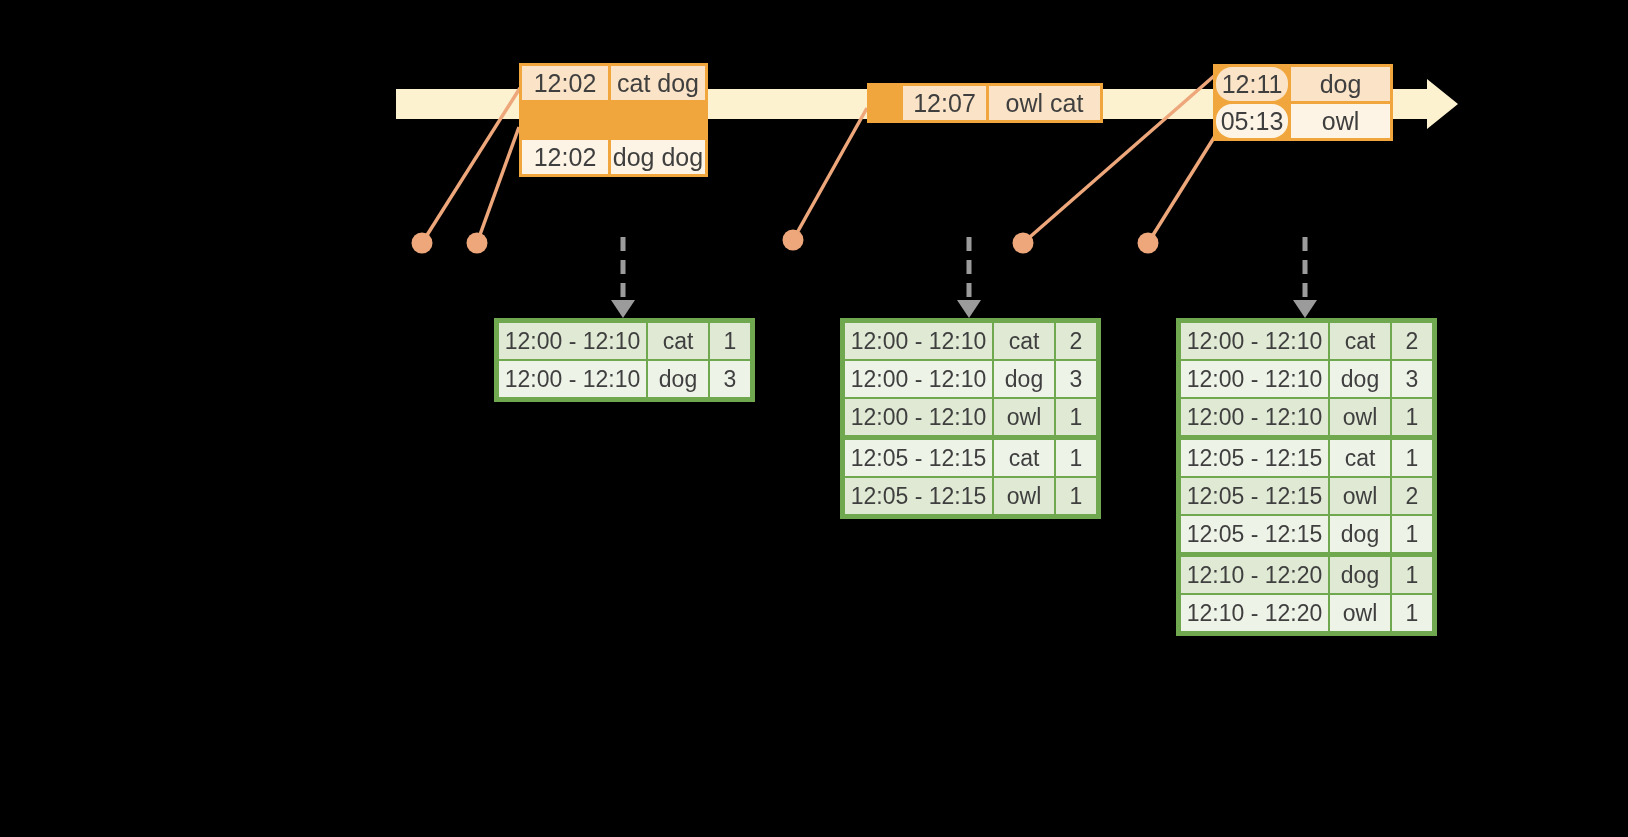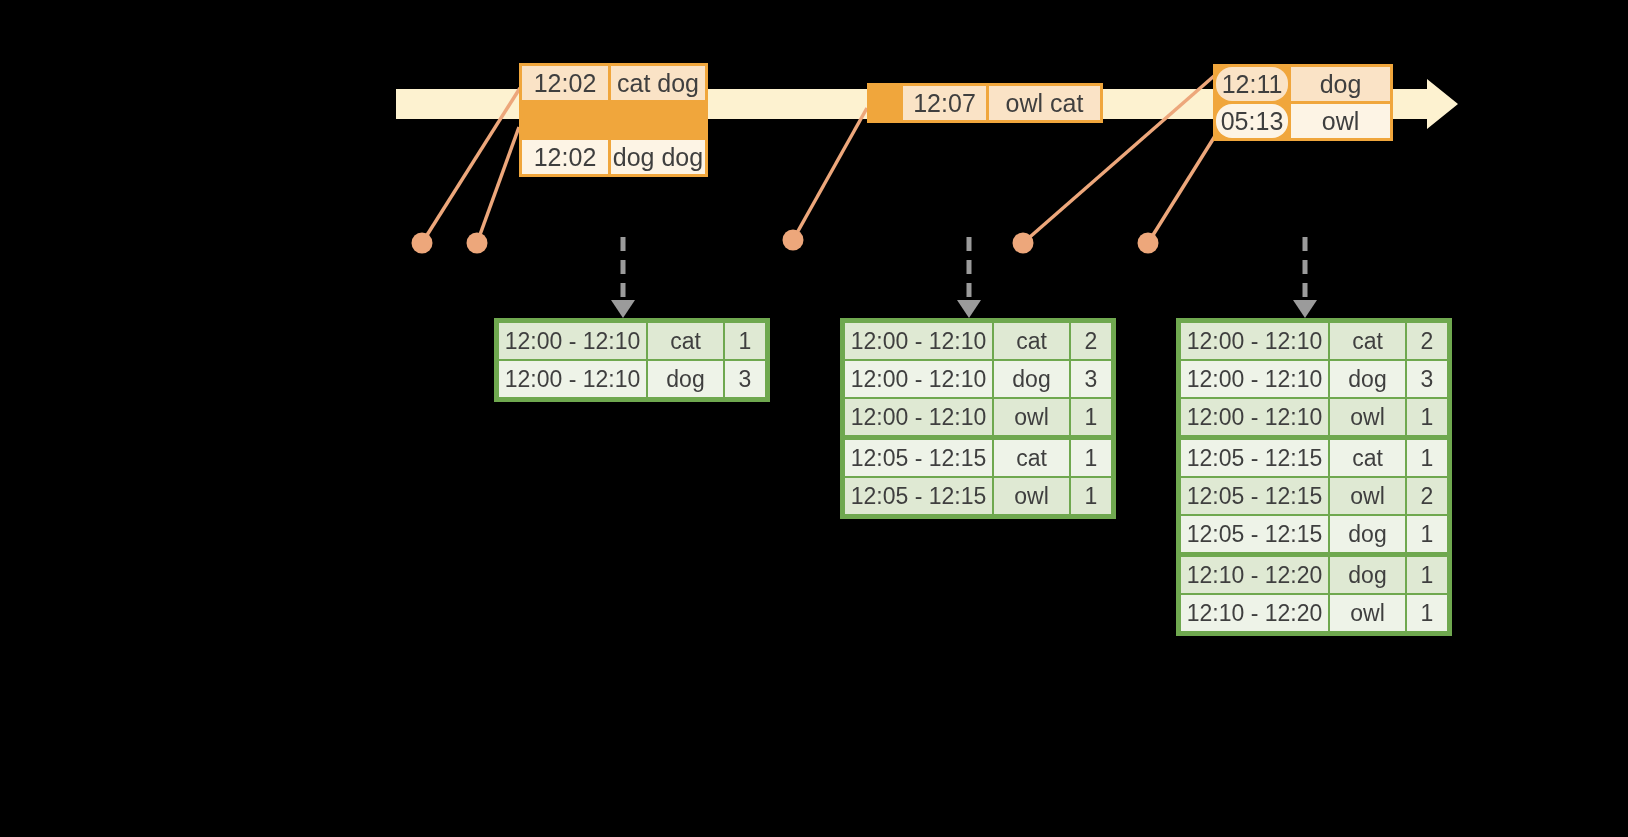--- a/index.html
+++ b/index.html
@@ -51,21 +51,21 @@
   }
   .rrow{display:flex;gap:2px;margin-top:2px;}
   .rrow:first-child{margin-top:0;}
   .rrow.group{margin-top:5px;}
   .rtable .cell{
     height:36px;
     display:flex;align-items:center;justify-content:center;
     font-size:23px;color:var(--text);
   }
   .rtable .win{width:147px;}
-  .rtable .word{width:75px;}
+  .rtable .word{width:60px;}
   .rtable .cnt{width:40px;}
   .rrow.dark .cell{background:var(--result_row_dark);}
   .rrow.light .cell{background:var(--result_row_light);}
   .r1{left:494px;top:318px;}
   .r2{left:840px;top:318px;}
   .r3{left:1176px;top:318px;}
 </style>
 </head>
 <body>
 

